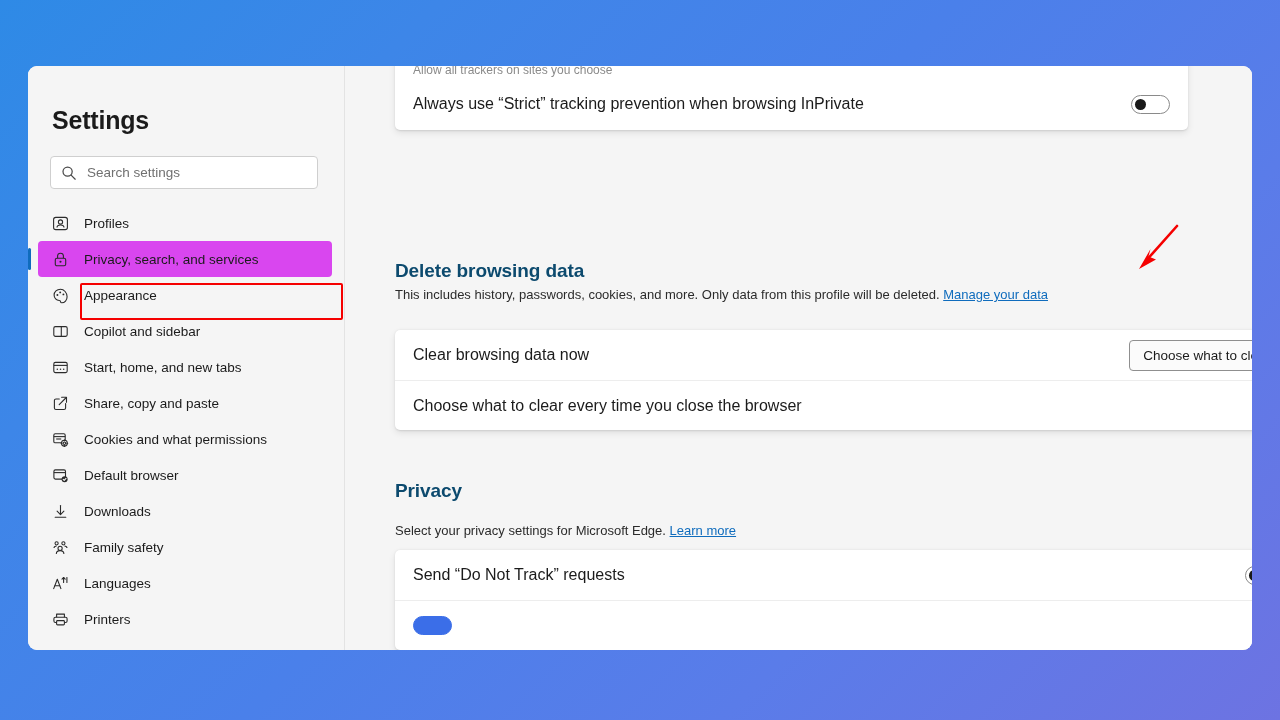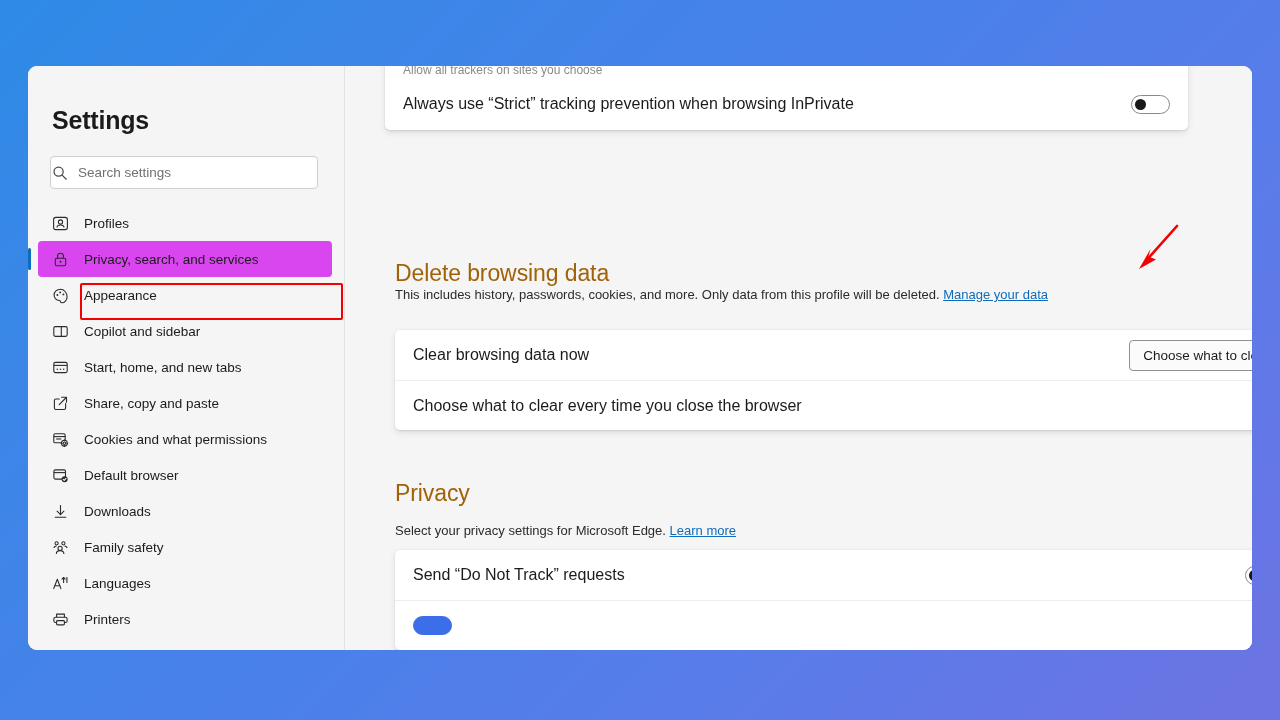--- a/index.html
+++ b/index.html
@@ -53,21 +53,21 @@
 
   .search-wrap {
     margin: 21px 0 0 22px;
     width: 268px;
     height: 33px;
     background: #ffffff;
     border: 1px solid #cfcfcf;
     border-radius: 4px;
     display: flex;
     align-items: center;
-    padding: 0 1px;
+    padding: 0 10px;
   }
   .search-wrap .sicon {
     width: 16px; height: 16px;
     flex: 0 0 16px;
     margin-right: 10px;
     display: block;
     color: #4a4a4a;
   }
   .search-input {
     border: 0;
@@ -162,21 +162,21 @@
     color: #1b1b1b;
   }
   .row-sublabel {
     font-size: 12px;
     color: #8a8a8a;
   }
 
   
   #top-card {
     position: absolute;
-    left: 40px;
+    left: 50px;
     right: 64px;
     top: -16px;
     width: auto;
   }
   #top-card .sub-row {
     padding: 10px 18px 0 18px;
   }
   #top-card .strict-row {
     min-height: 52px;
   }
@@ -201,23 +201,23 @@
     border-radius: 50%;
     background: #191919;
   }
   .toggle.on {
     background: #3b6ee8;
     border: 1px solid #3b6ee8;
   }
 
   
   .section-h {
-    font-size: 23px;
-    font-weight: 400;
-    color: #a16207;
+    font-size: 19px;
+    font-weight: 700;
+    color: #0c4a6e;
     letter-spacing: -0.1px;
   }
   .section-desc {
     font-size: 13px;
     color: #2b2b2b;
     margin-top: 9px;
   }
   .link {
     color: #0f6cbd;
     text-decoration: underline;

